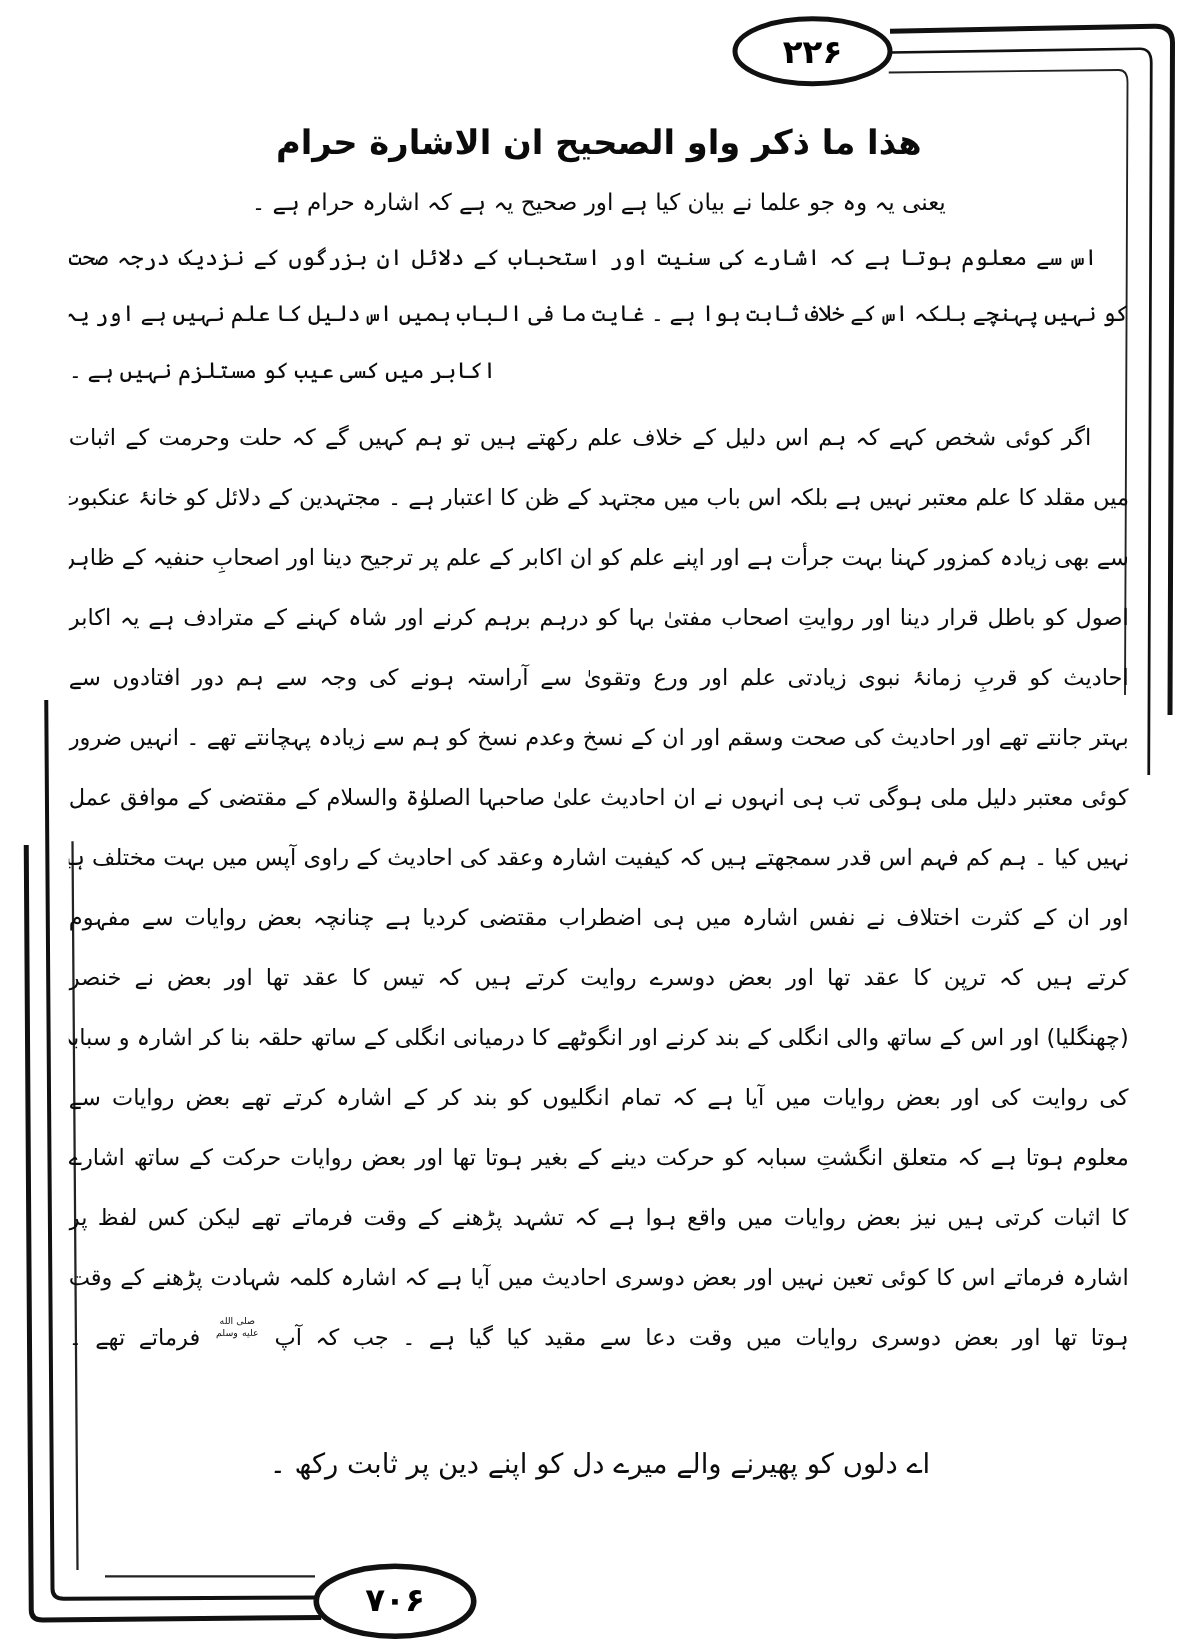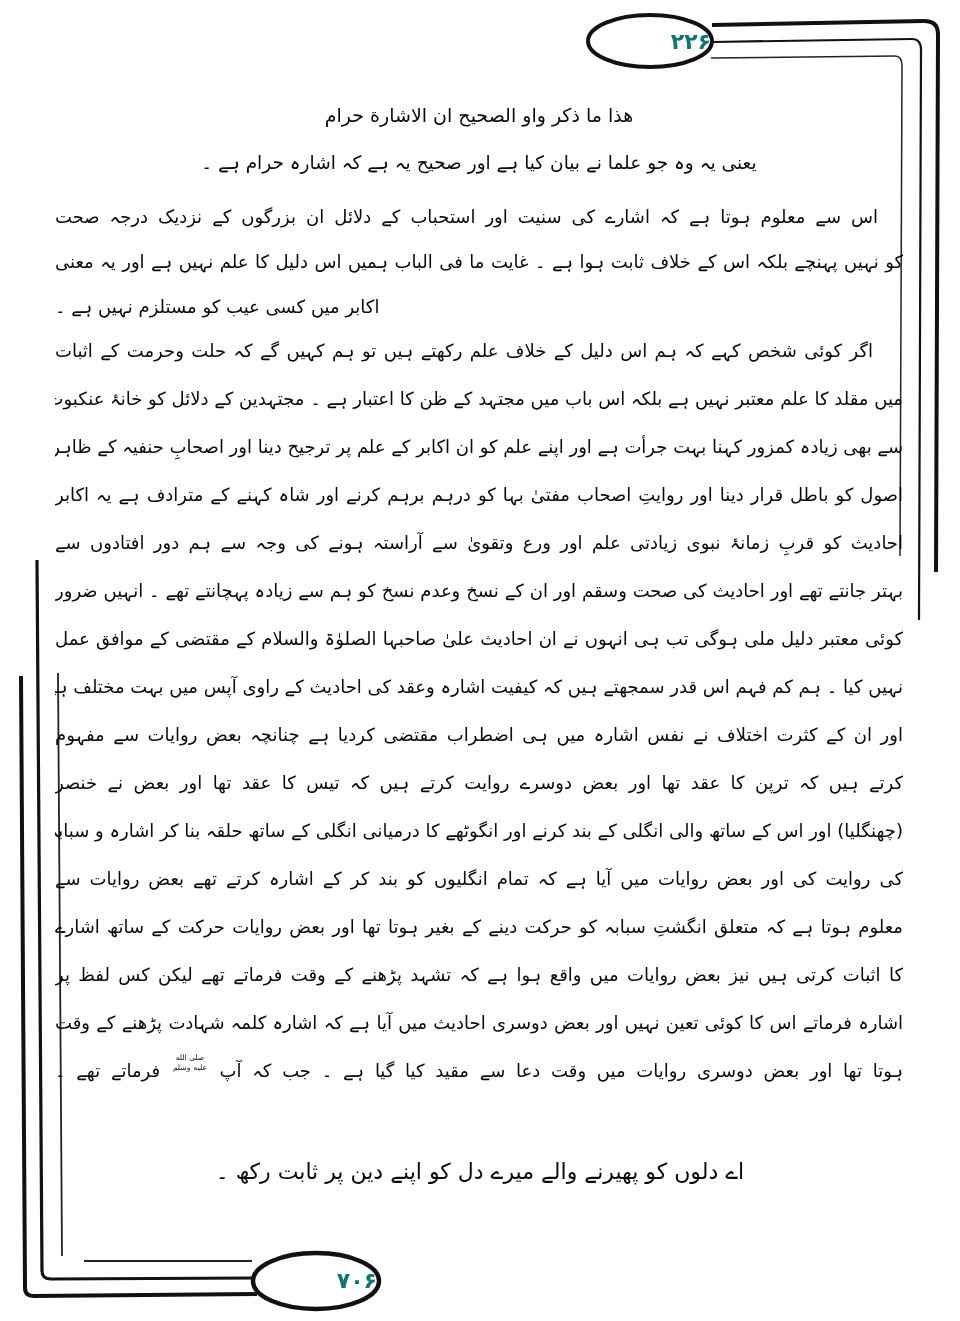--- a/index.html
+++ b/index.html
@@ -3,36 +3,36 @@
 <meta charset="utf-8">
 <style>
   html,body{margin:0;padding:0;background:#e8e8e8;}
   #page{
     position:relative;width:960px;height:1321px;background:#ffffff;
     overflow:hidden;font-family:"DejaVu Sans",sans-serif;color:#0b0b0b;
     margin:0 auto;
   }
   #border-svg{position:absolute;left:0;top:0;width:960px;height:1321px;}
   .pageno{
-    position:absolute;font-weight:bold;font-size:22px;
-    direction:rtl;letter-spacing:2px;color:#0f766e;
+    position:absolute;text-align:center;font-weight:bold;font-size:26px;
+    direction:rtl;letter-spacing:2px;color:#000000;
   }
   #pageno-top{left:589px;top:25px;width:122px;height:34px;line-height:34px;}
   #pageno-bottom{left:255px;top:1264px;width:122px;height:34px;line-height:34px;}
   #heading{
     position:absolute;left:55px;top:92px;width:848px;height:46px;line-height:46px;
-    text-align:center;font-weight:normal;font-size:19px;direction:rtl;
+    text-align:center;font-weight:bold;font-size:27px;direction:rtl;
     font-family:"DejaVu Sans",sans-serif;
   }
   #subheading{
     position:absolute;left:55px;top:142px;width:848px;height:42px;line-height:42px;
     text-align:center;font-size:18.5px;direction:rtl;white-space:nowrap;
   }
   .textblock{position:absolute;left:55px;width:848px;direction:rtl;}
-  #para1{top:194px;}
+  #para1{top:184px;font-family:Liberation Serif, serif;}
   #para2{top:327px;}
   .line{
     white-space:nowrap;overflow:hidden;font-size:18px;
     text-align:justify;text-align-last:justify;
   }
   .line.last-left{text-align-last:left;}
   .salutation{
     display:inline-block;font-size:7.5px;line-height:10px;vertical-align:super;
     white-space:normal;width:34px;text-align:center;margin:4px 2px;
   }

